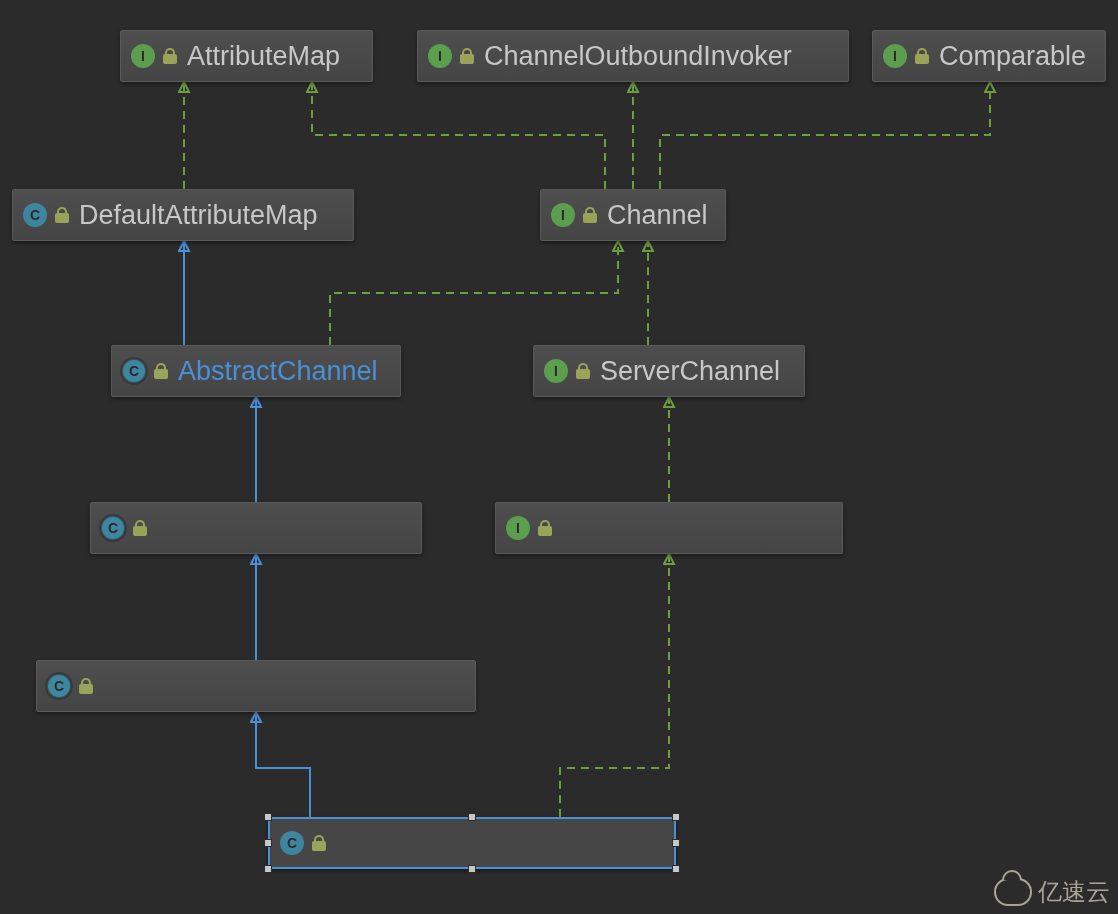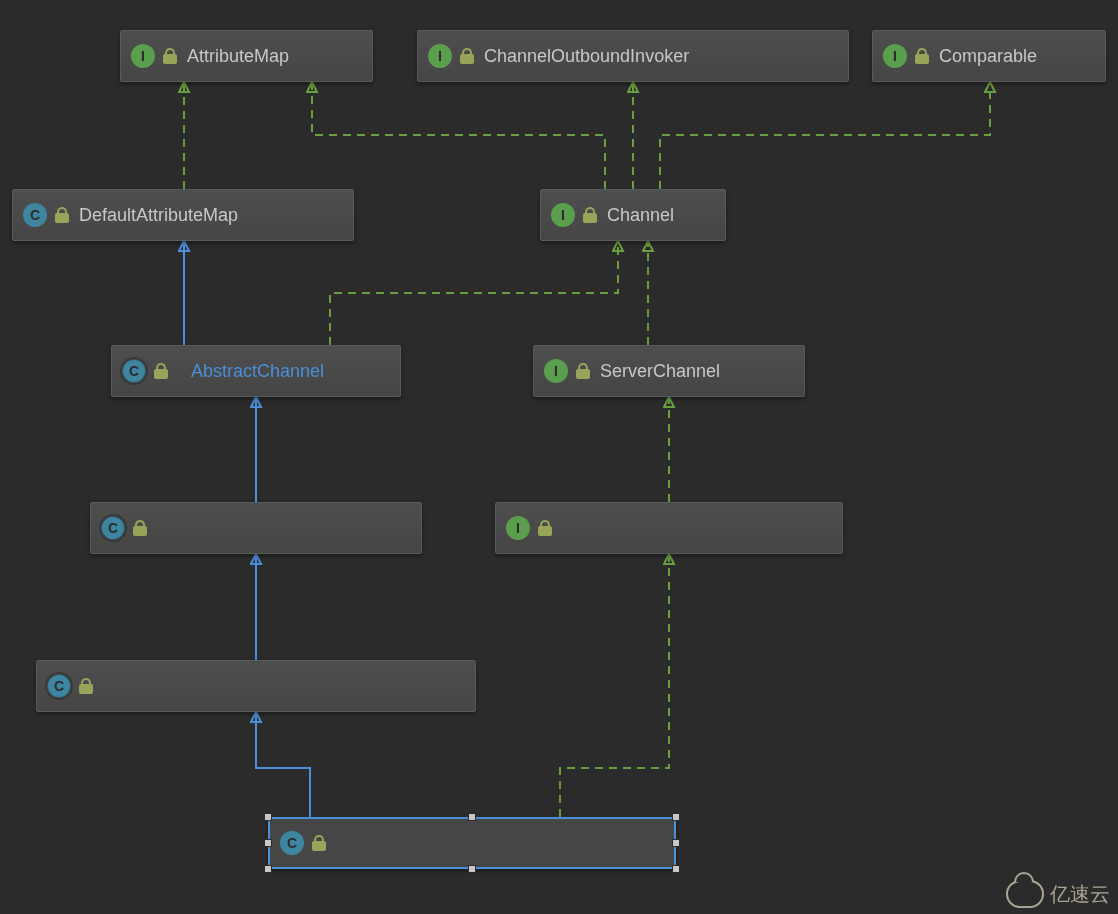--- a/index.html
+++ b/index.html
@@ -78,40 +78,40 @@
   }
   .lock-icon::after{
     content:"";
     position:absolute;
     left:0; top:6px;
     width:14px; height:10px;
     background:#9aa35a;
     border-radius:2px;
   }
   .node-label {
-    font-size: 18px;
+    font-size: 27px;
     color: #c8c8c8;
     white-space: nowrap;
   }
-  .node-label.hl { color: #4a90d9; margin-left: 13px; }
+  .node-label.hl { color: #4a90d9; }
   .handle {
     position:absolute;
     width:8px; height:8px;
     background:#c8c8c8;
     border:1px solid #2b2b2b;
     box-sizing:border-box;
   }
   .watermark {
     position:absolute;
     right:8px; bottom:6px;
     display:flex;
     align-items:center;
     gap:6px;
     color:#b8b2a0;
-    font-size:20px;
+    font-size:24px;
     opacity:0.9;
     font-family: "Microsoft YaHei", sans-serif;
   }
   .watermark .cloud{
     width:34px; height:24px;
     border:2px solid #b8b2a0;
     border-radius:14px;
     position:relative;
   }
   .watermark .cloud::before{

